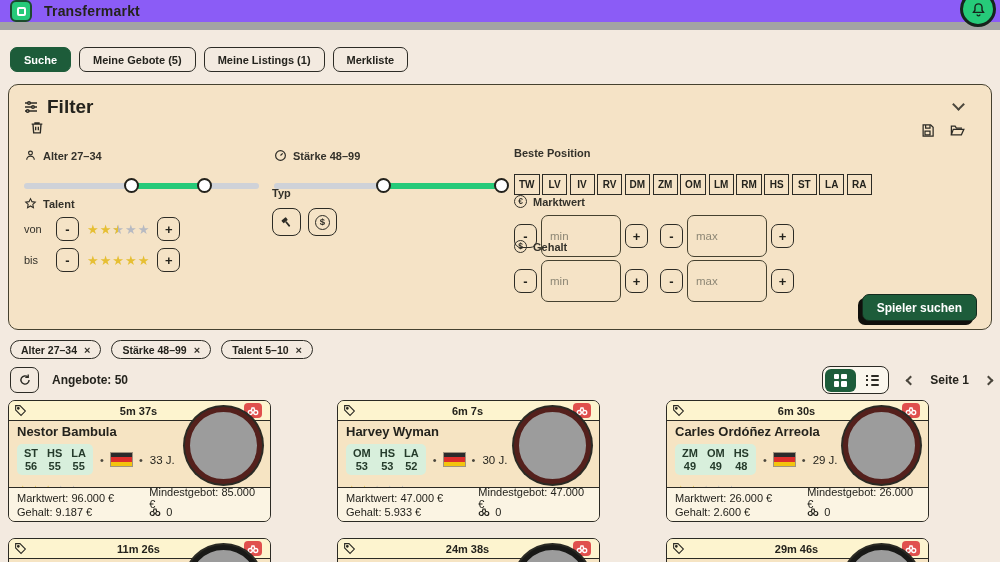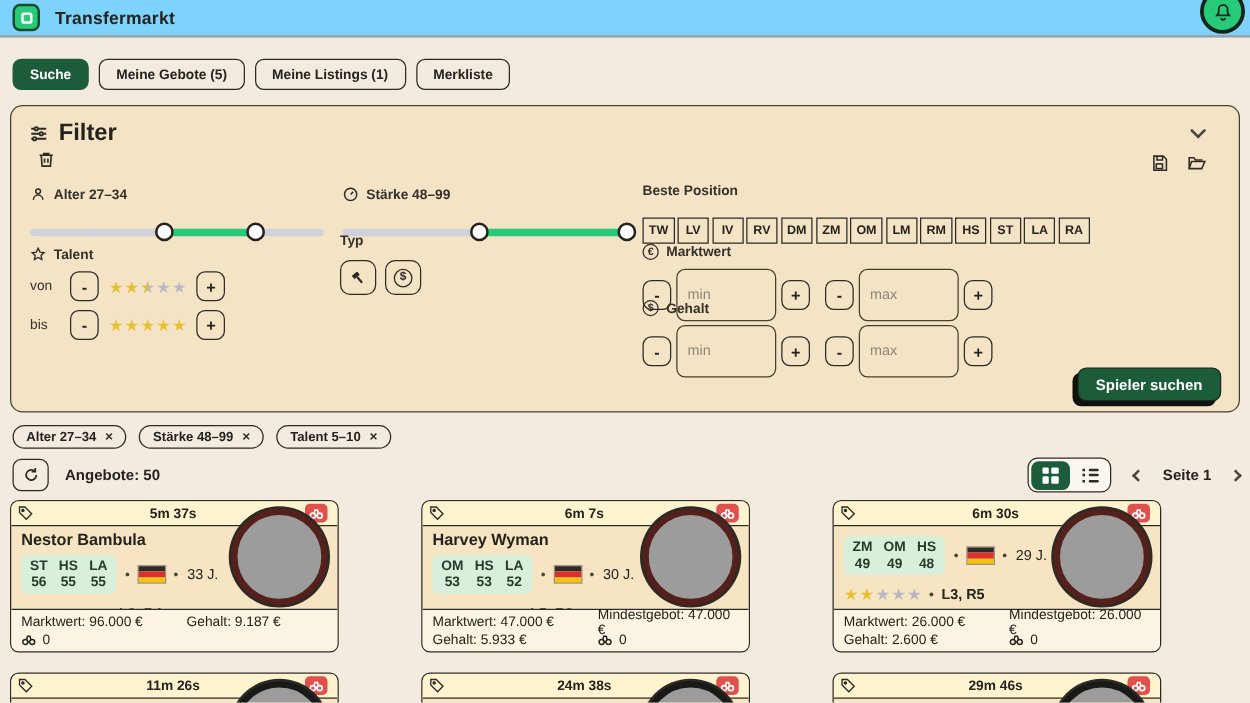--- a/index.html
+++ b/index.html
@@ -5,21 +5,21 @@
   * { margin:0; padding:0; box-sizing:border-box; }
   html,body { width:1000px; height:562px; overflow:hidden; }
   body {
     font-family:"Liberation Sans","DejaVu Sans",sans-serif;
     background:#f3eae0; color:#24231d; position:relative;
   }
   svg { display:block; }
   .ic { color:#2c2b25; }
 
   
-  .topbar { height:30px; background:#7dd3fc; border-bottom:2px solid #a3a3a3;
+  .topbar { height:30px; background:#8b5cf6; border-bottom:8px solid #a3a3a3;
     display:flex; align-items:center; padding:0 10px; position:relative; }
   .logo { width:22px; height:22px; border-radius:6px; background:#26ca79;
     border:2px solid #1b4a2d; display:grid; place-items:center; }
   .logo i { width:9px; height:9px; border:2px solid #fff; border-radius:2px; display:block; }
   .app-title { font-size:14px; font-weight:bold; margin-left:12px; letter-spacing:.2px; }
   .bell-btn { position:absolute; right:4px; top:-9px; width:36px; height:36px;
     border-radius:50%; background:#26ca79; border:3px solid #16241c;
     display:grid; place-items:center; cursor:pointer; }
 
   
@@ -440,20 +440,21 @@
             <span class="star">★</span>
             <span class="star">★</span>
           </span>
         <span class="dot">•</span>
         <span>L3, R4</span>
       </div>
       <div class="avatar" style="border-color: rgb(84, 32, 28);"></div>
     </div>
     <footer class="card-foot">
       <span>Marktwert: 96.000 €</span>
+      <span>Mindestgebot: 85.000 €</span>
       <span>Gehalt: 9.187 €</span>
       <span class="watch">
         <svg width="12" height="10" viewBox="0 0 24 20" fill="none" stroke="currentColor" stroke-width="2.4">
           <circle cx="6.5" cy="13" r="4"></circle>
             <circle cx="17.5" cy="13" r="4"></circle>
             <path d="M8.5 9.5L10 4h4l1.5 5.5M10.5 13h3"></path>
         </svg>
         <span>0</span>
       </span>
     </footer>
@@ -541,20 +542,21 @@
       <span class="timer">6m 30s</span>
       <span class="badge">
         <svg width="12" height="10" viewBox="0 0 24 20" fill="none" stroke="currentColor" stroke-width="2.6">
           <circle cx="6.5" cy="13" r="4"></circle>
             <circle cx="17.5" cy="13" r="4"></circle>
             <path d="M8.5 9.5L10 4h4l1.5 5.5M10.5 13h3"></path>
         </svg>
       </span>
     </header>
     <div class="card-body">
+      <div class="p-name">Carles Ordóñez Arreola</div>
       <div class="p-info">
         <span class="pos-box">
             <span class="pos-col">
               <span>ZM</span>
               <span>49</span>
             </span>
             <span class="pos-col">
               <span>OM</span>
               <span>49</span>
             </span>

